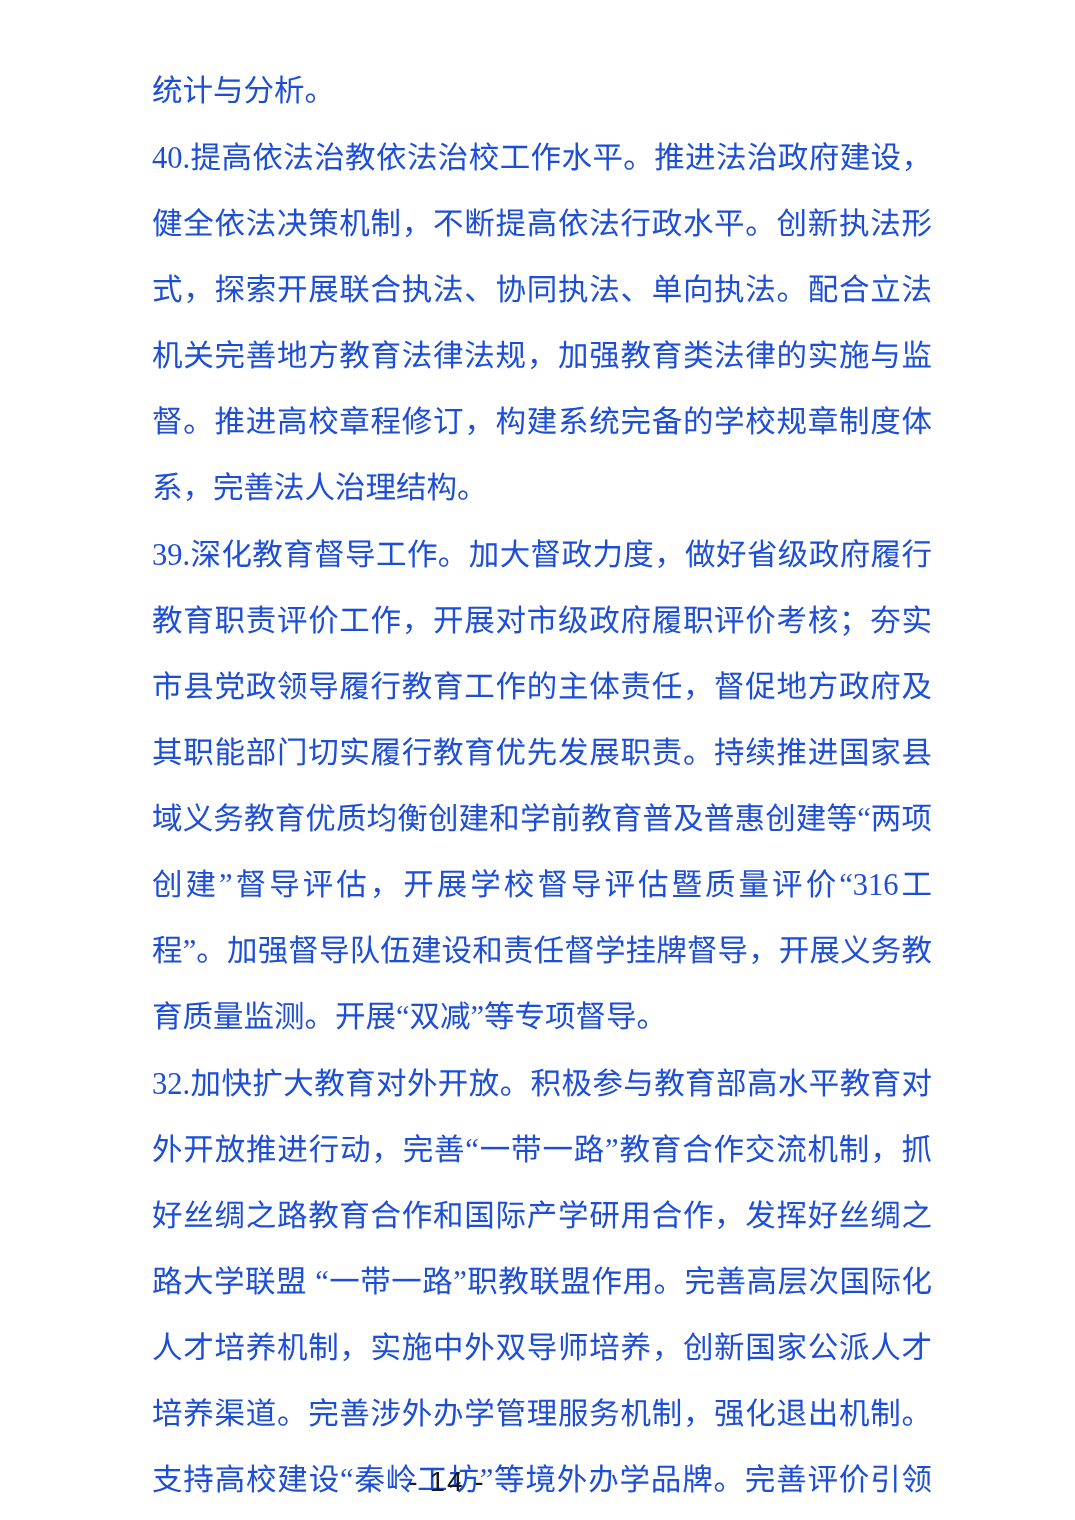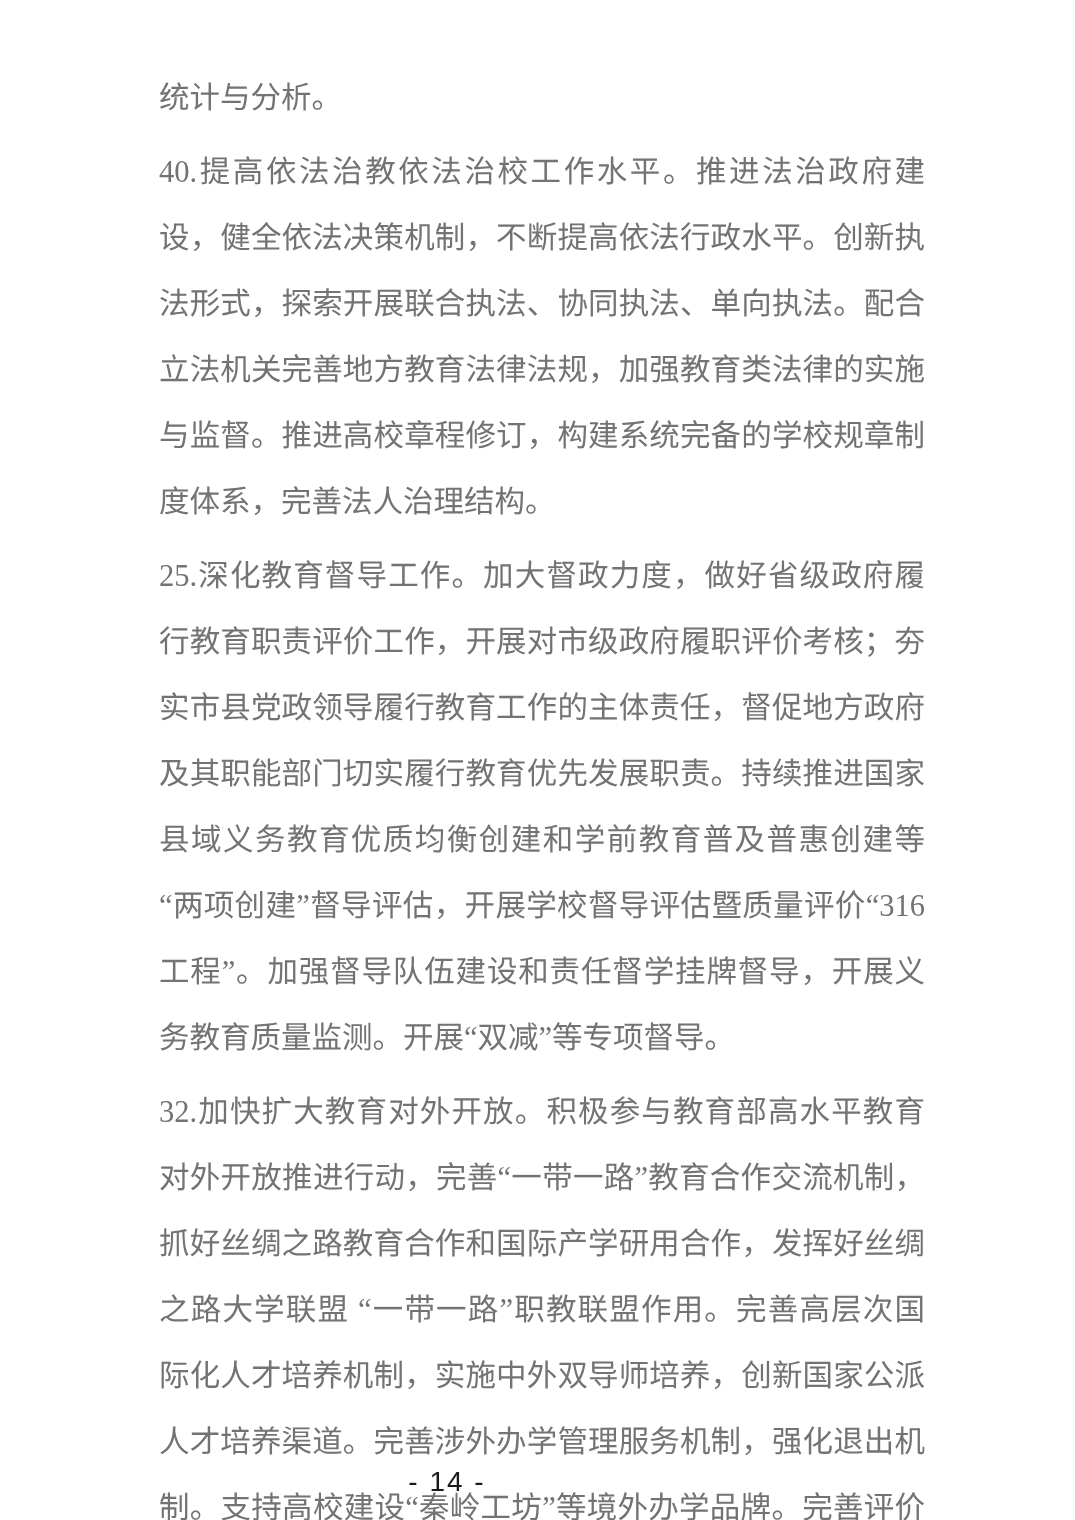--- a/index.html
+++ b/index.html
@@ -28,30 +28,30 @@
   }
 
   #text-body {
     position: absolute;
     left: 151px;
     top: 57px;
     width: 782px;
   }
 
   .para {
-    margin: 8px;
+    margin: 1px;
     padding: 0;
     font-size: 30.5px;
     line-height: 66px;
     text-align: justify;
     text-justify: inter-character;
     text-align-last: left;
     letter-spacing: 0.0px;
     word-break: break-all;
-    color: #737373;
+    color: #1d4ed8;
   }
 
   
   .para.continuation {
     text-indent: 0;
   }
 
   
   .para.numbered {
     text-indent: 0;
@@ -73,21 +73,21 @@
 <body>
 
 <div id="page">
 
   <div id="text-body">
 
     <p class="para continuation">统计与分析。</p>
 
     <p class="para numbered">40.提高依法治教依法治校工作水平。推进法治政府建设，健全依法决策机制，不断提高依法行政水平。创新执法形式，探索开展联合执法、协同执法、单向执法。配合立法机关完善地方教育法律法规，加强教育类法律的实施与监督。推进高校章程修订，构建系统完备的学校规章制度体系，完善法人治理结构。</p>
 
-    <p class="para numbered">25.深化教育督导工作。加大督政力度，做好省级政府履行教育职责评价工作，开展对市级政府履职评价考核；夯实市县党政领导履行教育工作的主体责任，督促地方政府及其职能部门切实履行教育优先发展职责。持续推进国家县域义务教育优质均衡创建和学前教育普及普惠创建等“两项创建”督导评估，开展学校督导评估暨质量评价“316工程”。加强督导队伍建设和责任督学挂牌督导，开展义务教育质量监测。开展“双减”等专项督导。</p>
+    <p class="para numbered">39.深化教育督导工作。加大督政力度，做好省级政府履行教育职责评价工作，开展对市级政府履职评价考核；夯实市县党政领导履行教育工作的主体责任，督促地方政府及其职能部门切实履行教育优先发展职责。持续推进国家县域义务教育优质均衡创建和学前教育普及普惠创建等“两项创建”督导评估，开展学校督导评估暨质量评价“316工程”。加强督导队伍建设和责任督学挂牌督导，开展义务教育质量监测。开展“双减”等专项督导。</p>
 
     <p class="para numbered">32.加快扩大教育对外开放。积极参与教育部高水平教育对外开放推进行动，完善“一带一路”教育合作交流机制，抓好丝绸之路教育合作和国际产学研用合作，发挥好丝绸之路大学联盟 “一带一路”职教联盟作用。完善高层次国际化人才培养机制，实施中外双导师培养，创新国家公派人才培养渠道。完善涉外办学管理服务机制，强化退出机制。支持高校建设“秦岭工坊”等境外办学品牌。完善评价引领机制，实施质量提升计划，深化国际学生奖学金体制机制改革。建好国际汉唐学院和中国书法学院，加强中小学国际理解教育，深入推进与港澳台教育交流合作。</p>
 
   </div>
 
   <div id="footer">- 14 -</div>
 
 </div>
 
 </body></html>

